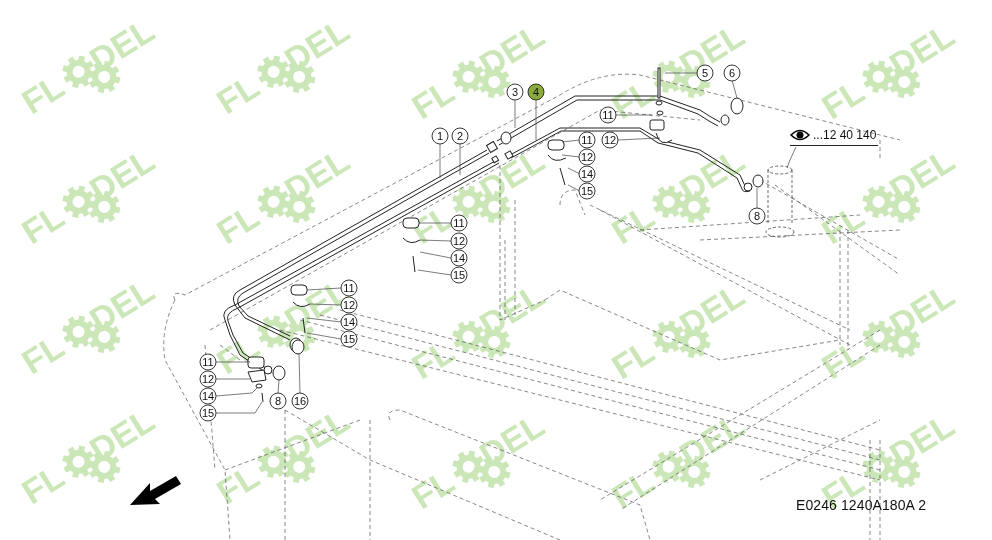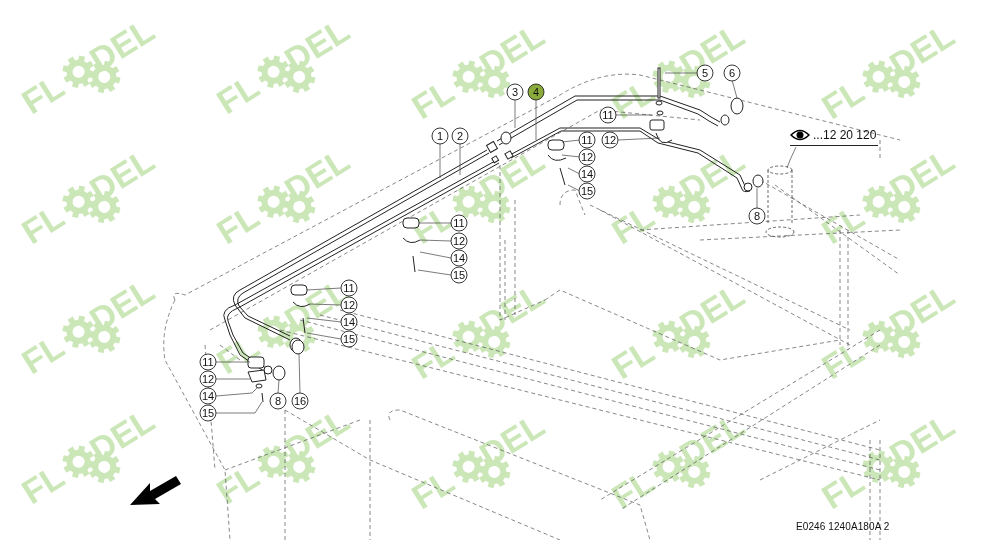--- a/index.html
+++ b/index.html
@@ -1,21 +1,21 @@
 <!DOCTYPE html>
 <html><head>
 <meta charset="utf-8">
 <style>
   html, body { margin:0; padding:0; background:#ffffff; }
   body { width:992px; height:540px; overflow:hidden; position:relative; font-family:"Liberation Sans", sans-serif; }
   #stage { position:absolute; left:0; top:0; width:992px; height:540px; }
   svg text { font-family:"Liberation Sans", sans-serif; }
   .ref-note { position:absolute; left:790px; top:128px; font-size:12px; color:#111; display:flex; align-items:center; gap:3px; }
   .ref-note .underline { position:absolute; left:0; top:17px; width:88px; height:1px; background:#222; }
-  .doc-code { position:absolute; left:796px; top:521px; font-size:10px; color:#111; letter-spacing:0.1px; }
+  .doc-code { position:absolute; left:796px; top:497px; font-size:14px; color:#111; letter-spacing:0.1px; }
   .eye { width:20px; height:12px; }
 </style>
 </head>
 <body>
 
 <div id="stage">
   <svg width="992" height="540" viewBox="0 0 992 540" xmlns="http://www.w3.org/2000/svg">
     <defs>
       <g id="gear">
         <circle r="9" fill="none" stroke="#c9e6b5" stroke-width="6"></circle>
@@ -298,18 +298,18 @@
     <g>
       <polygon points="130,505 150,483 150,491 176,476 181,484 155,499 160,504" fill="#000"></polygon>
     </g>
   </svg>
 
   <div class="ref-note">
     <svg class="eye" viewBox="0 0 20 12">
       <path d="M1 6 Q10 -3 19 6 Q10 15 1 6 Z" fill="none" stroke="#000" stroke-width="1.5"></path>
       <circle cx="10" cy="6" r="3.5" fill="#000"></circle>
     </svg>
-    <span>...12 20 120</span>
+    <span>...12 40 140</span>
     <div class="underline"></div>
   </div>
 
   <div class="doc-code">E0246 1240A180A 2</div>
 </div>
 
 </body></html>

